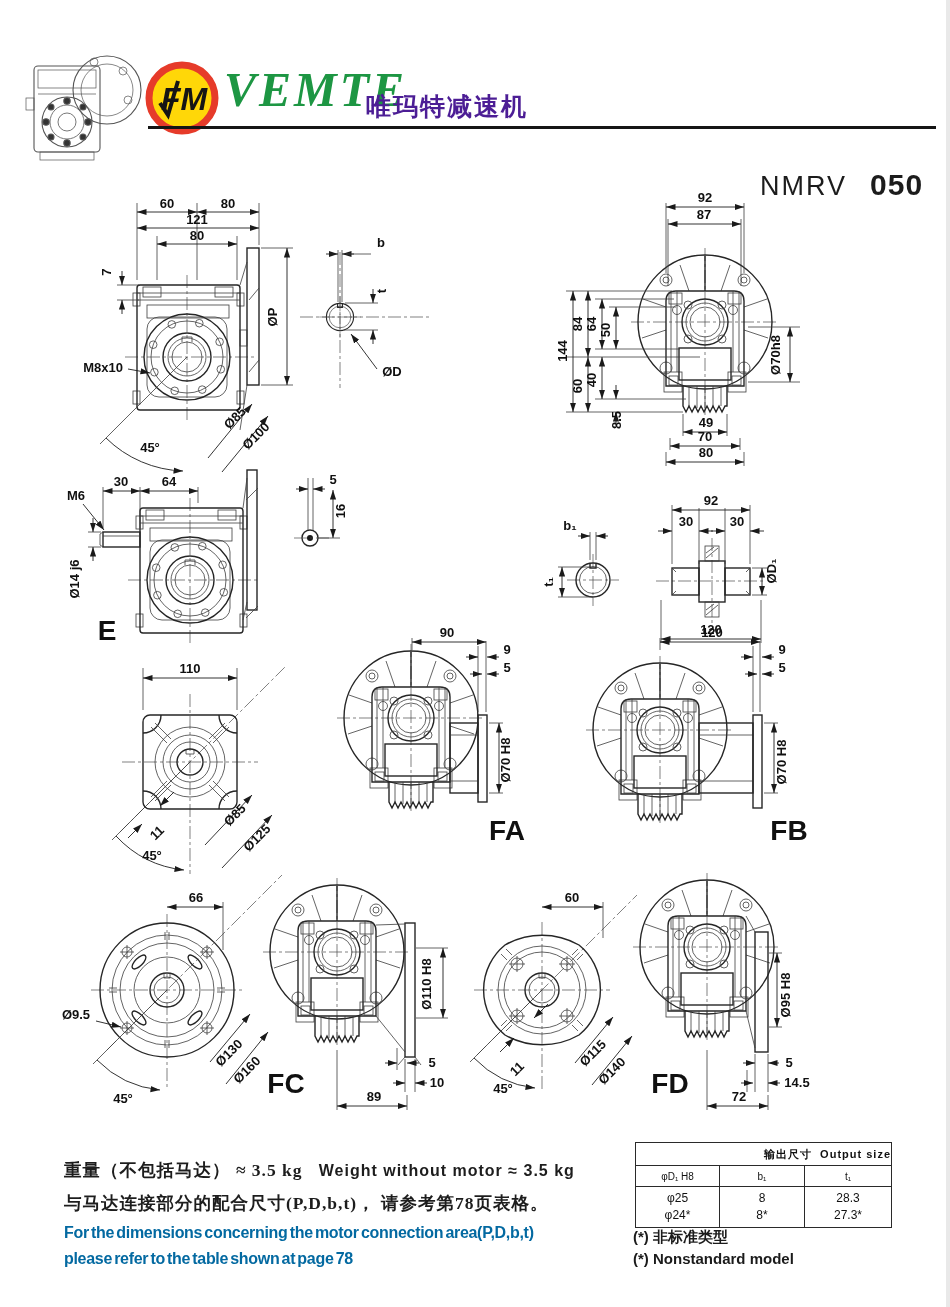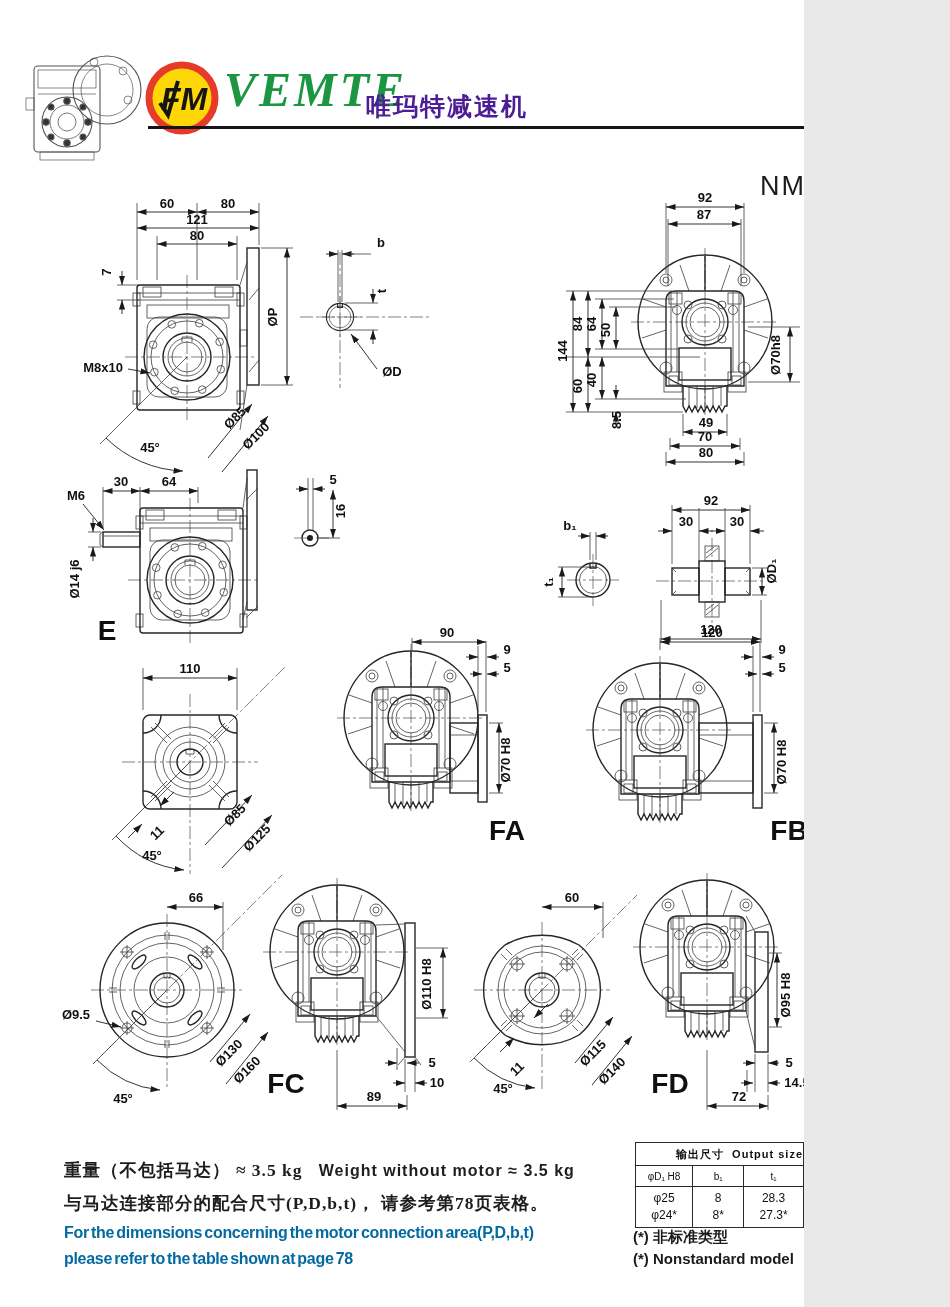--- a/index.html
+++ b/index.html
@@ -1,16 +1,16 @@
 <!DOCTYPE html>
 <html><head>
 <meta charset="utf-8">
 <style>
   html,body{margin:0;padding:0;background:#e9e9e9;}
-  .page{position:relative;width:804px;height:1307px;background:#ffffff;overflow:hidden;
+  .page{position:relative;width:946px;height:1307px;background:#ffffff;overflow:hidden;
         font-family:"Liberation Sans",sans-serif;color:#111;}
   
   .hdr-rule{position:absolute;left:148px;top:126px;width:788px;height:3px;background:#151515;}
   .brand{position:absolute;left:224px;top:62px;font-family:"Liberation Serif",serif;
          font-style:italic;font-weight:600;font-size:48px;letter-spacing:3px;color:#1d9643;}
   .brand-cn{position:absolute;left:366px;top:90px;font-family:"Liberation Serif",serif;
          font-weight:700;font-size:25px;letter-spacing:2px;color:#4c1d95;}
   .model{position:absolute;left:760px;top:168px;font-size:27px;color:#1c1c1c;letter-spacing:2px;}
   .model b{font-size:30px;letter-spacing:1px;margin-left:23px;}
   

